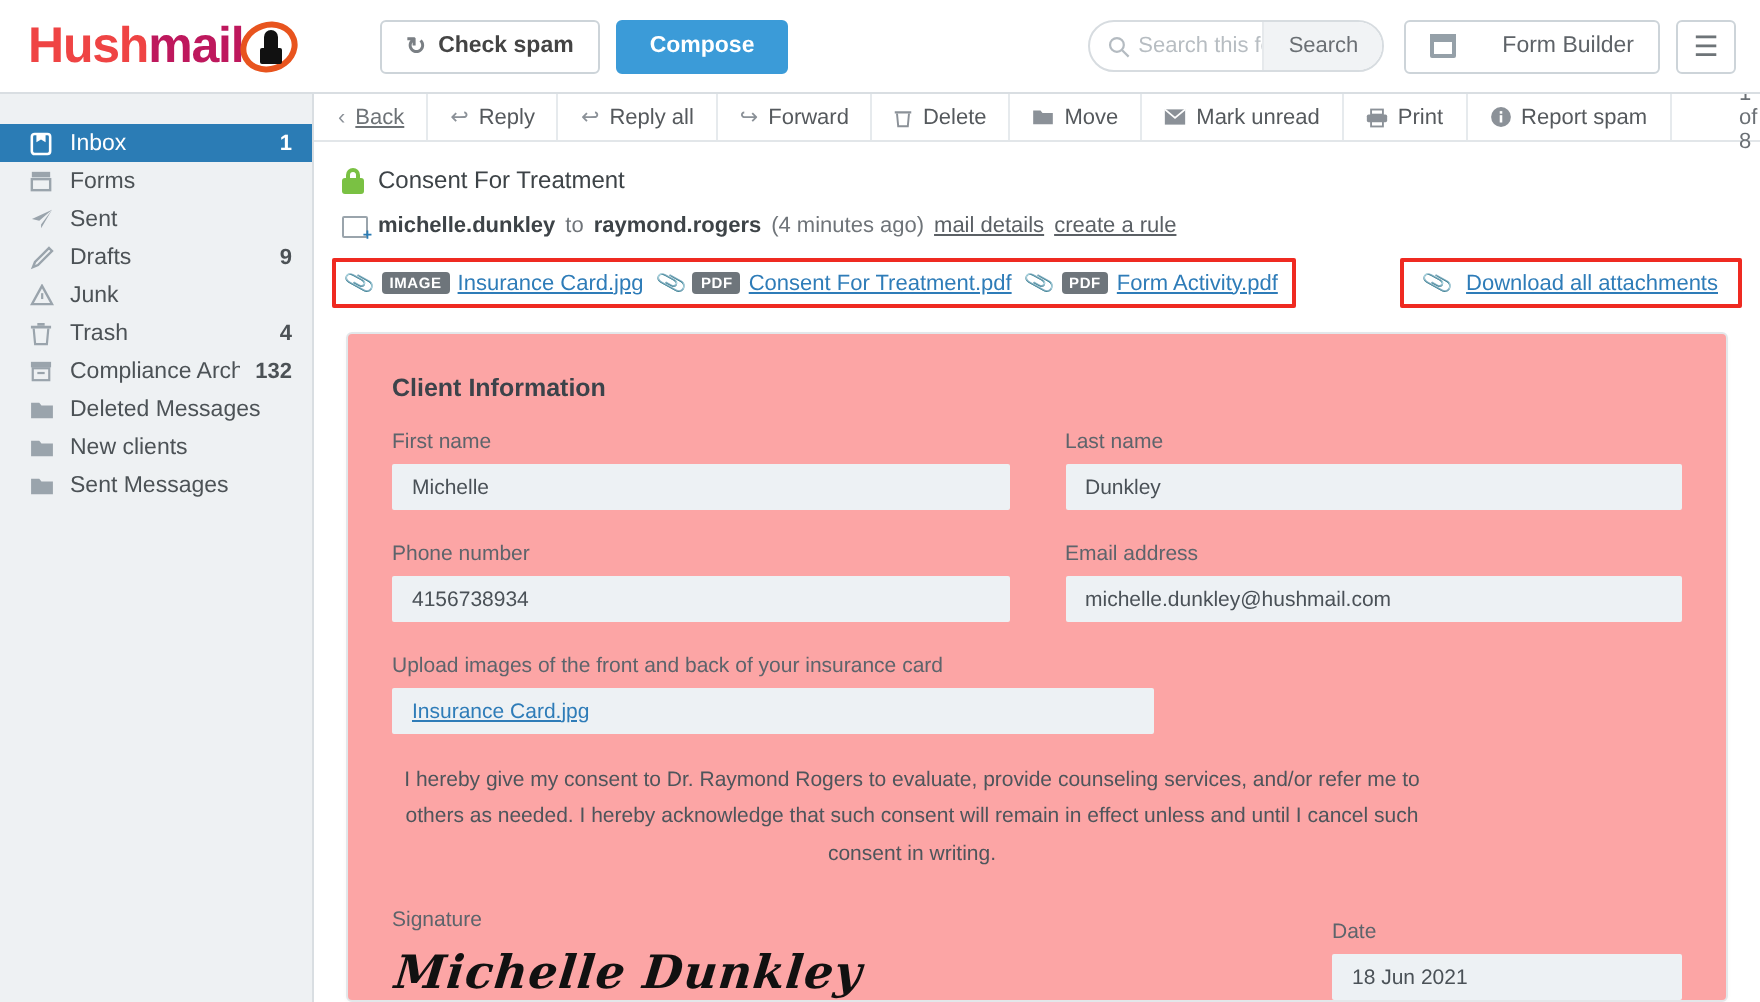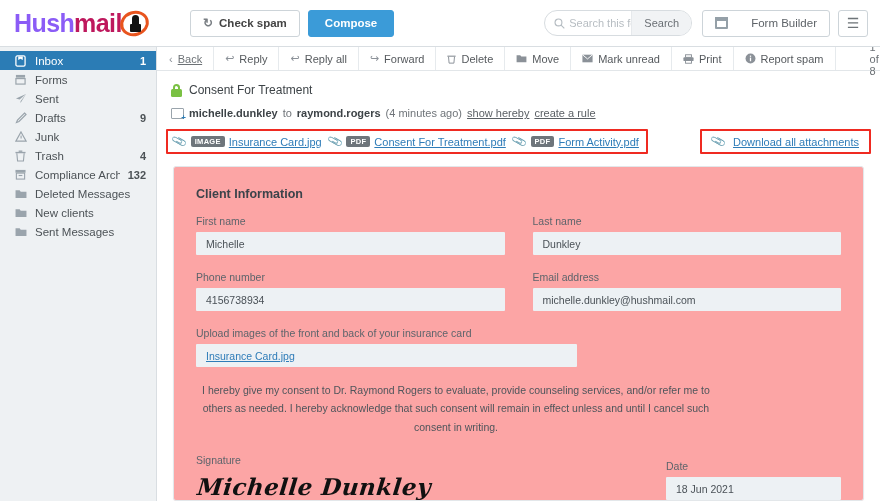--- a/index.html
+++ b/index.html
@@ -15,21 +15,21 @@
   .header {
     height: 47px; width: 100%;
     background: #ffffff;
     border-bottom: 1px solid #d9dee2;
     display: flex; align-items: center;
     padding: 0 12px 0 14px;
     position: relative;
   }
   .logo { display:flex; align-items:center; width:154px; height:34px; }
   .logo-text { font-size: 25px; font-weight: bold; letter-spacing:-0.6px; line-height:1; }
-  .logo-hush { color:#8b5cf6; }
+  .logo-hush { color:#ef4444; }
   .logo-mail { color:#be185d; }
   .logo-mark { position:relative; width:30px; height:28px; margin-left:-2px; }
   .logo-mark .ring {
     position:absolute; left:0; top:2px; width:29px; height:25px;
     border:3px solid #e8541e; border-radius:50%;
     transform: rotate(-18deg);
   }
   .logo-mark .key {
     position:absolute; left:12px; top:6px; width:7px; height:16px;
     background:#111; border-radius:4px 4px 1px 1px;
@@ -81,21 +81,21 @@
     background:#95a0a8;
   }
   .refresh-ico { font-size:12px; color:#7a7f84; }
 
   
   .body { display:flex; height: 454px; }
 
   
   .sidebar {
     width:157px; background:#eef1f3; border-right:1px solid #d9dee2;
-    padding-top:0; flex-shrink:0;
+    padding-top:11px; flex-shrink:0;
   }
   .nav-item {
     display:flex; align-items:center; height:19px; padding: 0 10px 0 14px;
     font-size:11.5px; color:#4c5256; cursor:pointer; gap:8px;
     position:relative;
   }
   .nav-item.sel { background:#2b7cb5; color:#fff; }
   .nav-item.sel .nav-count { color:#fff; }
   .nav-label { flex:1; white-space:nowrap; overflow:hidden; }
   .nav-count { font-size:11px; font-weight:bold; color:#4c5256; }
@@ -430,21 +430,21 @@
 
       <div class="meta-row">
         <span class="contact-ico">
           <span class="card"></span>
             <span class="plus">+</span>
         </span>
         <span class="meta-strong">michelle.dunkley</span>
         <span>to</span>
         <span class="meta-strong">raymond.rogers</span>
         <span>(4 minutes ago)</span>
-        <span class="meta-link">show hereby</span>
+        <span class="meta-link">mail details</span>
         <span class="meta-link">create a rule</span>
       </div>
 
       <div class="att-row">
         <div class="att-box">
           <span class="att-item">
             <span class="clip-ico">📎</span>
             <span class="badge">IMAGE</span>
             <span class="att-link">Insurance Card.jpg</span>
           </span>

